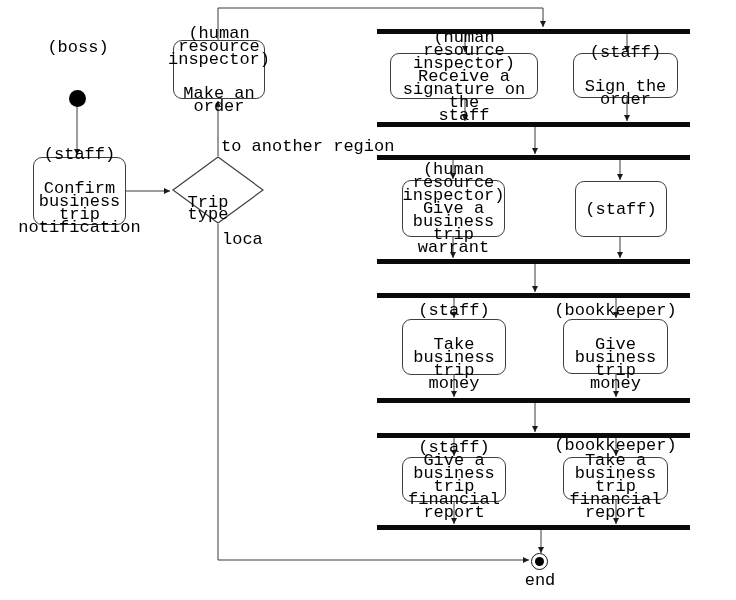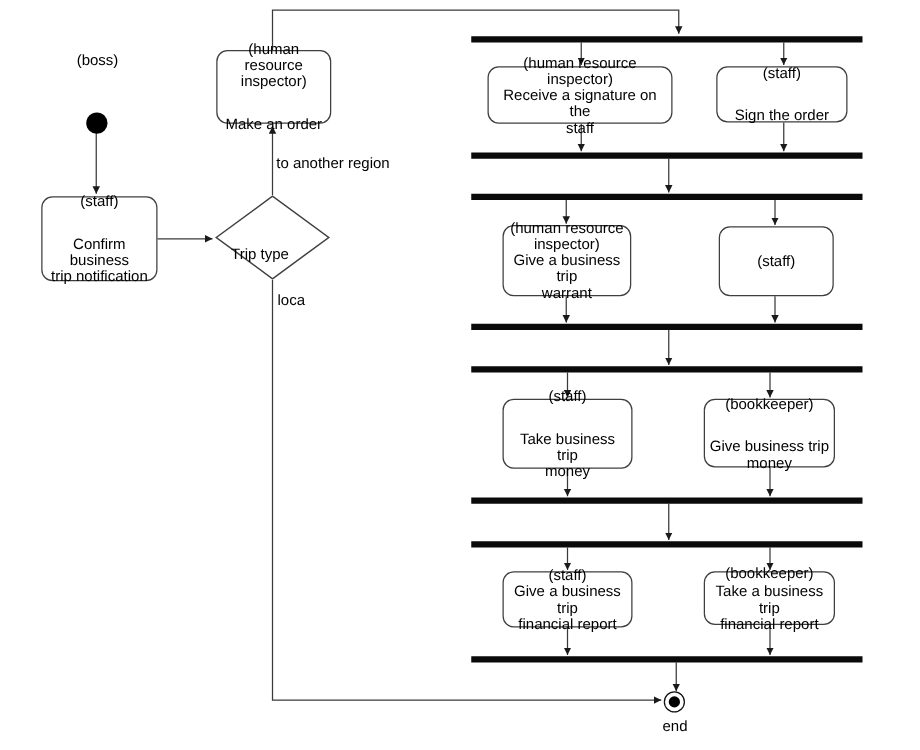--- a/index.html
+++ b/index.html
@@ -10,22 +10,22 @@
     --line: #3a3a3a;
     --text: #000000;
   }
   * { box-sizing: border-box; margin: 0; padding: 0; }
   html, body { background: var(--background); }
   .canvas {
     position: relative;
     width: 736px;
     height: 600px;
     background: var(--background);
-    font-family: Liberation Sans, sans-serif;
-    font-size: 12px;
+    font-family: Liberation Mono, monospace;
+    font-size: 17px;
     color: var(--text);
     overflow: hidden;
   }
   .edges {
     position: absolute;
     left: 0; top: 0;
     width: 736px; height: 600px;
     z-index: 1;
   }
   .edge {
@@ -183,21 +183,21 @@
 financial report</span>
   </div>
 
   <div class="node activity-box" style="left:563px; top:457px; width:105px; height:43px;">
     <span class="actor pre">(bookkeeper)</span>
     <span class="action pre" style="margin-top:2px;">Take a business trip
 financial report</span>
   </div>
 
   <div class="free-label center" style="left:176px; top:197px; width:64px;">Trip type</div>
-  <div class="free-label" style="left:221px; top:124px;">to another region</div>
+  <div class="free-label" style="left:221px; top:141px;">to another region</div>
   <div class="free-label" style="left:222px; top:234px;">loca</div>
 
   <div class="sync-bar" style="top:29px;"></div>
   <div class="sync-bar" style="top:122px;"></div>
   <div class="sync-bar" style="top:155px;"></div>
   <div class="sync-bar" style="top:259px;"></div>
   <div class="sync-bar" style="top:293px;"></div>
   <div class="sync-bar" style="top:398px;"></div>
   <div class="sync-bar" style="top:433px;"></div>
   <div class="sync-bar" style="top:525px;"></div>

